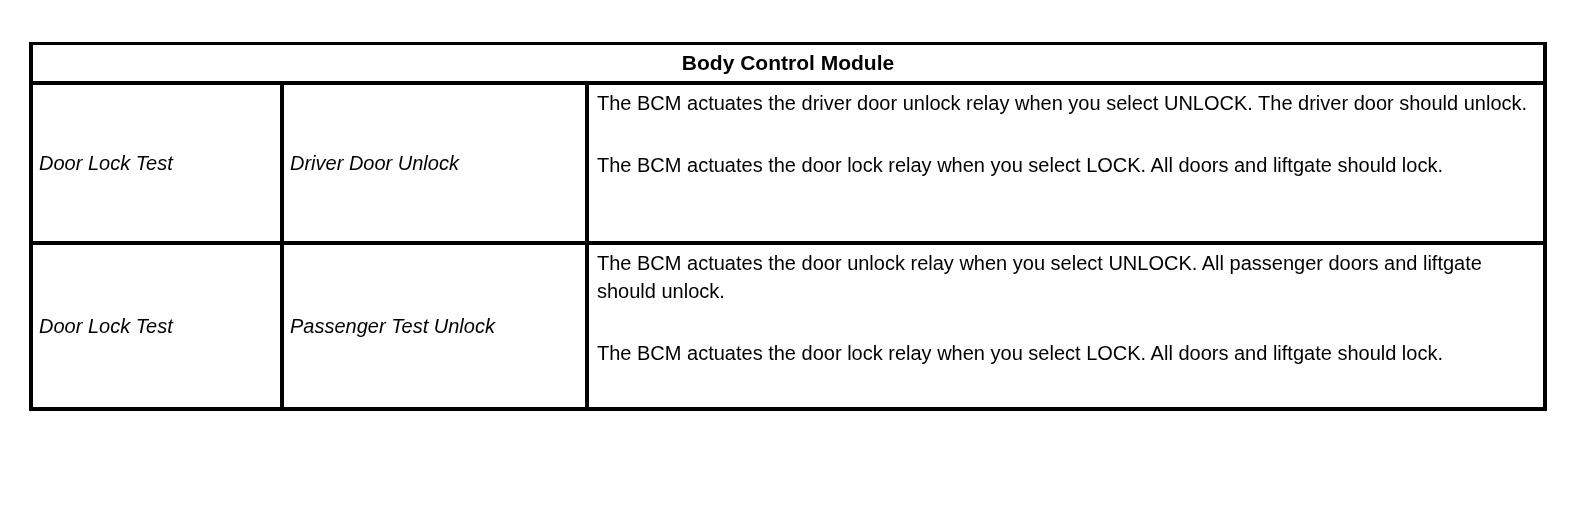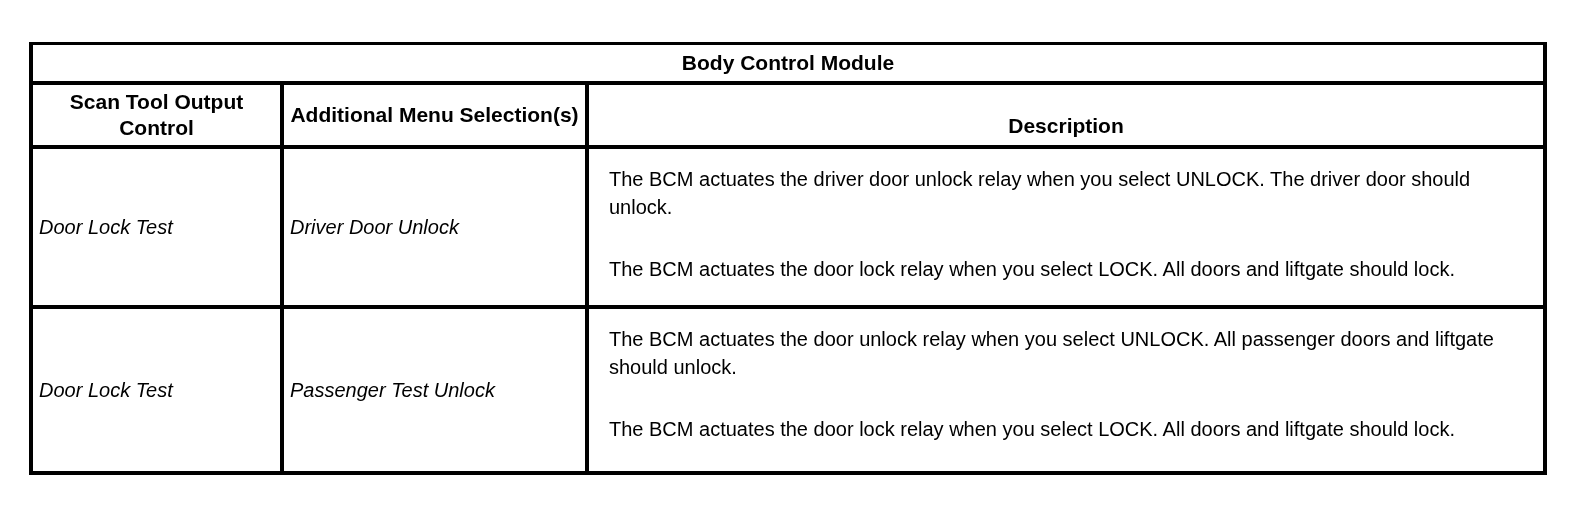--- a/index.html
+++ b/index.html
@@ -61,43 +61,38 @@
   .bcm-table td.cell-desc {
     vertical-align: top;
     text-align: left;
     font-size: 20px;
     line-height: 28px;
     padding: 4px 10px 4px 8px;
   }
   .bcm-table .data-row-1 { height: 160px; }
   .bcm-table .data-row-2 { height: 166px; }
   .cell-desc p {
-    margin: 12px;
+    margin: 0;
   }
   .cell-desc p + p {
     margin-top: 34px;
   }
 </style>
 </head>
 <body>
 
 <table class="bcm-table">
   <colgroup>
     <col style="width:251px">
     <col style="width:305px">
     <col style="width:958px">
   </colgroup>
   <tbody>
     <tr>
       <td class="title-cell" colspan="3">Body Control Module</td>
-    </tr>
-    <tr class="hdr-row">
-      <th>Scan Tool Output Control</th>
-      <th>Additional Menu Selection(s)</th>
-      <th class="hdr-desc">Description</th>
     </tr>
     <tr class="data-row-1">
       <td class="cell-left">Door Lock Test</td>
       <td class="cell-left">Driver Door Unlock</td>
       <td class="cell-desc">
         <p>The BCM actuates the driver door unlock relay when you select UNLOCK. The driver door should unlock.</p>
         <p>The BCM actuates the door lock relay when you select LOCK. All doors and liftgate should lock.</p>
       </td>
     </tr>
     <tr class="data-row-2">

